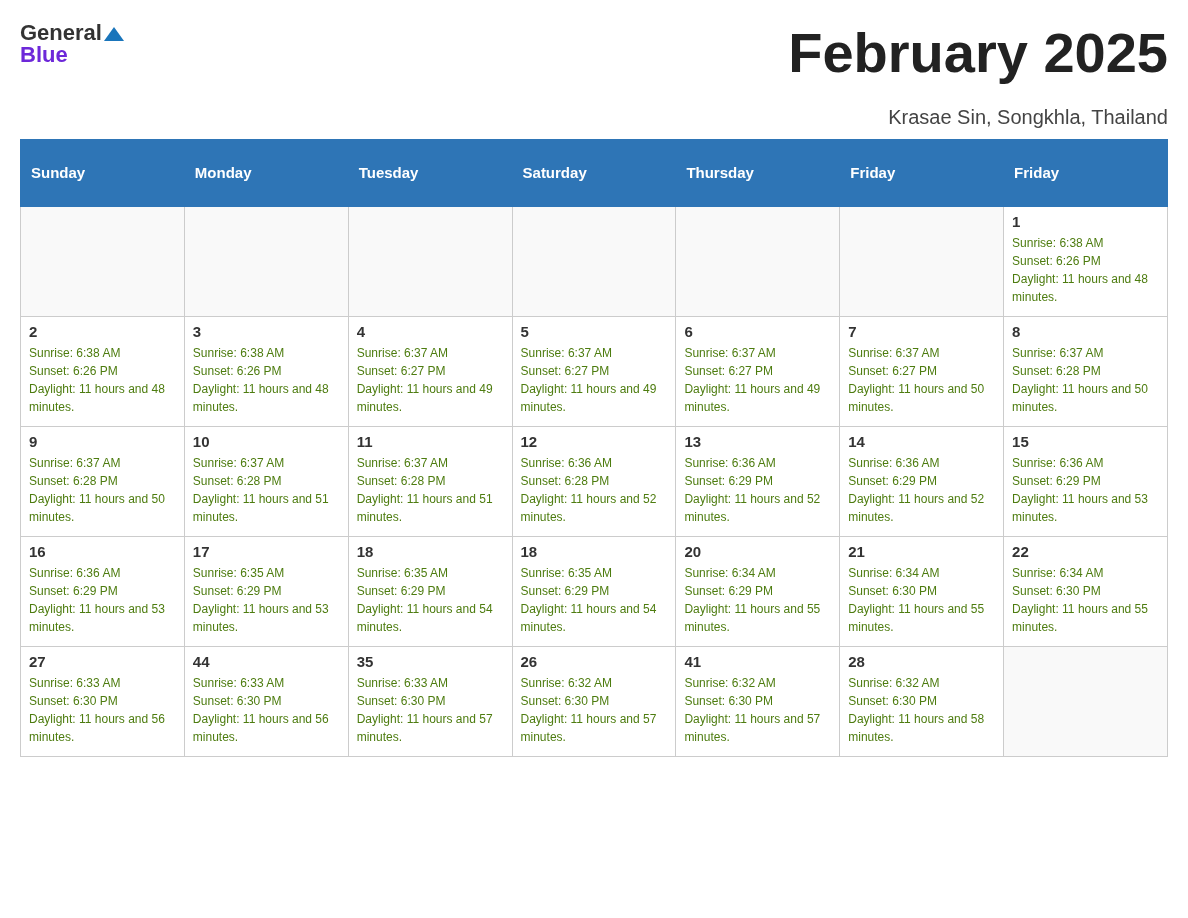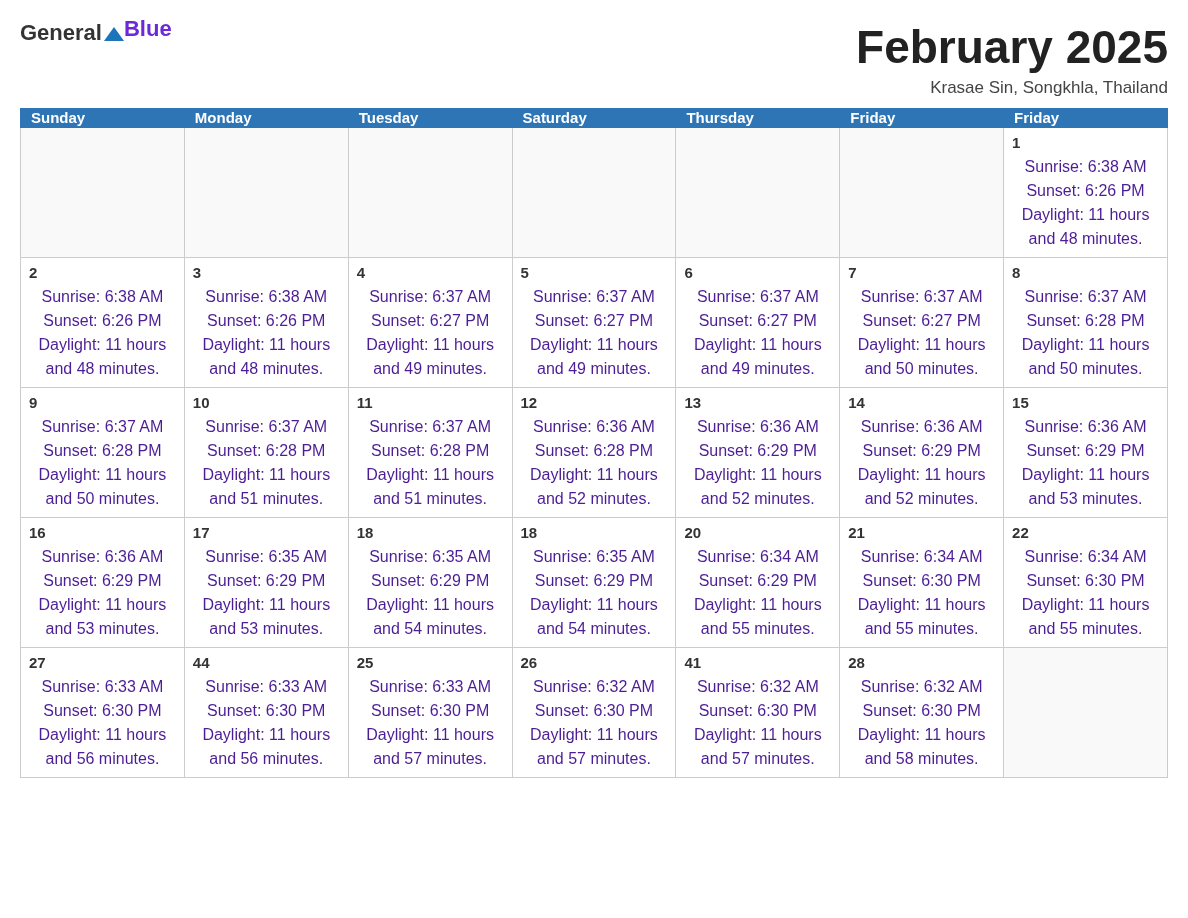--- a/index.html
+++ b/index.html
@@ -10,21 +10,21 @@
       padding: 20px;
     }
     .header {
       display: flex;
       justify-content: space-between;
       align-items: flex-start;
       margin-bottom: 10px;
     }
     .logo-area {
       display: flex;
-      flex-direction: row;
+      flex-direction: column;
       align-items: flex-start;
     }
     .logo-text {
       display: flex;
       align-items: center;
       font-size: 22px;
       font-weight: bold;
       color: #333;
     }
     .logo-general { color: #333; }
@@ -41,62 +41,61 @@
     .logo-underline {
       color: #6d28d9;
       font-size: 22px;
       font-weight: bold;
       margin-top: -4px;
     }
     .title-area {
       text-align: right;
     }
     .month-title {
-      font-size: 46px;
+      font-size: 56px;
       font-weight: bold;
       color: #222;
     }
     .location {
-      font-size: 17px;
+      font-size: 20px;
       color: #444;
-      margin-top: 4px;
+      margin-top: 21px;
     }
     .calendar {
       width: 100%;
       border-collapse: collapse;
       margin-top: 10px;
     }
     .calendar th {
       background-color: #2e75b6;
       color: #fff;
-      padding: 0 10px;
+      padding: 24px 10px;
       text-align: left;
       font-size: 15px;
       font-weight: bold;
       border: 1px solid #2e75b6;
     }
     .calendar td {
       border: 1px solid #ccc;
       vertical-align: top;
       padding: 6px 8px;
       width: 14.28%;
       height: 110px;
     }
     .day-number {
       font-size: 15px;
       font-weight: bold;
       color: #333;
       display: block;
       margin-bottom: 4px;
     }
     .day-info {
-      font-size: 16px;
-      color: #4c1d95;
+      font-size: 12px;
+      color: #4d7c0f;
       line-height: 1.5;
-      text-align: center;
     }
     .empty-cell {
       background: #f9f9f9;
     }
     tr:first-child td {
       border-top: 2px solid #2e75b6;
     }
     tr td {
       border-top: 2px solid #2e75b6;
     }
@@ -284,21 +283,21 @@
 Sunset: 6:30 PM
 Daylight: 11 hours and 56 minutes.</div>
         </td>
         <td>
           <span class="day-number">44</span>
           <div class="day-info" style="white-space: pre-line;">Sunrise: 6:33 AM
 Sunset: 6:30 PM
 Daylight: 11 hours and 56 minutes.</div>
         </td>
         <td>
-          <span class="day-number">25</span>
+          <span class="day-number">35</span>
           <div class="day-info" style="white-space: pre-line;">Sunrise: 6:33 AM
 Sunset: 6:30 PM
 Daylight: 11 hours and 57 minutes.</div>
         </td>
         <td>
           <span class="day-number">26</span>
           <div class="day-info" style="white-space: pre-line;">Sunrise: 6:32 AM
 Sunset: 6:30 PM
 Daylight: 11 hours and 57 minutes.</div>
         </td>

